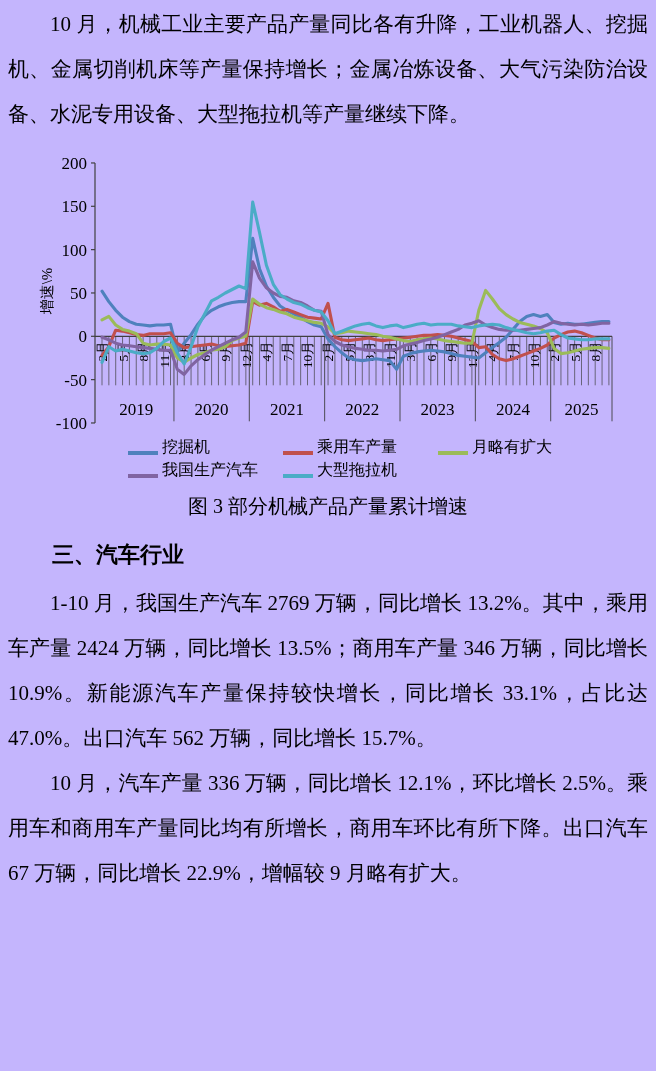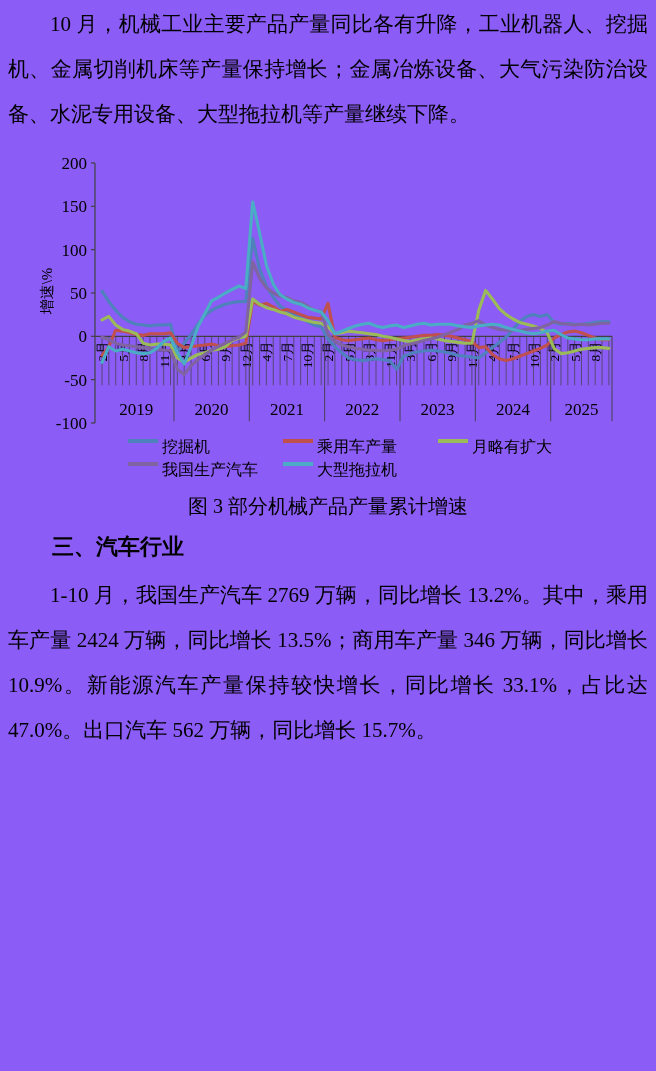--- a/index.html
+++ b/index.html
@@ -1,36 +1,36 @@
 <!DOCTYPE html>
 <html><head>
 <meta charset="utf-8">
 <style>
   html,body{margin:0;padding:0;background:#ffffff;}
   .page{
     width:656px;height:1071px;box-sizing:border-box;
-    padding:2px 8px;background:#8b5cf6;color:#000;overflow:hidden;
+    padding:2px 8px;background:#c4b5fd;color:#000;overflow:hidden;
     font-family:"Liberation Serif","DejaVu Serif",serif;
   }
   .para{
     font-size:21px;line-height:45px;margin:0;
     text-align:justify;text-indent:2em;
   }
   .figure{margin:0;padding:0;}
   .chart-svg{display:block;margin-top:6px;}
   .legend{margin-top:2px;}
   .legend-row{display:flex;align-items:center;height:23px;padding-left:120px;}
-  .legend-item{display:flex;align-items:flex-start;width:155px;}
+  .legend-item{display:flex;align-items:flex-end;width:155px;}
   .legend-swatch{width:30px;height:4px;margin-right:4px;flex:0 0 auto;}
   .legend-label{font-size:16px;line-height:16px;white-space:nowrap;}
   .caption{text-align:center;font-size:20px;line-height:26px;margin-top:12px;text-indent:0;}
   .heading{
     font-family:"Liberation Sans","DejaVu Sans",sans-serif;
     font-weight:bold;font-size:22px;line-height:32px;
-    margin:12px 0 0 0;text-indent:2em;
+    margin:20px 0 0 0;text-indent:2em;
   }
   .para.after-heading{margin-top:10px;font-family:Liberation Serif, serif;}
   .tick{font:17px "Liberation Serif",serif;fill:#000;}
   .mtick{font:13.5px "Liberation Serif",serif;fill:#000;}
   .yeartick{font:17px "Liberation Serif",serif;fill:#000;}
   .ytitle{font:15px "Liberation Serif",serif;fill:#000;}
 </style>
 </head>
 <body>
 
@@ -213,14 +213,15 @@
       </div>
     </div>
 
     <div class="para caption">图 3 部分机械产品产量累计增速</div>
   </div>
 
   <div class="heading">三、汽车行业</div>
 
   <p class="para after-heading">1-10 月，我国生产汽车 2769 万辆，同比增长 13.2%。其中，乘用车产量 2424 万辆，同比增长 13.5%；商用车产量 346 万辆，同比增长 10.9%。新能源汽车产量保持较快增长，同比增长 33.1%，占比达 47.0%。出口汽车 562 万辆，同比增长 15.7%。</p>
 
+  <p class="para">10 月，汽车产量 336 万辆，同比增长 12.1%，环比增长 2.5%。乘用车和商用车产量同比均有所增长，商用车环比有所下降。出口汽车 67 万辆，同比增长 22.9%，增幅较 9 月略有扩大。</p>
 
 </div>
 
 </body></html>

